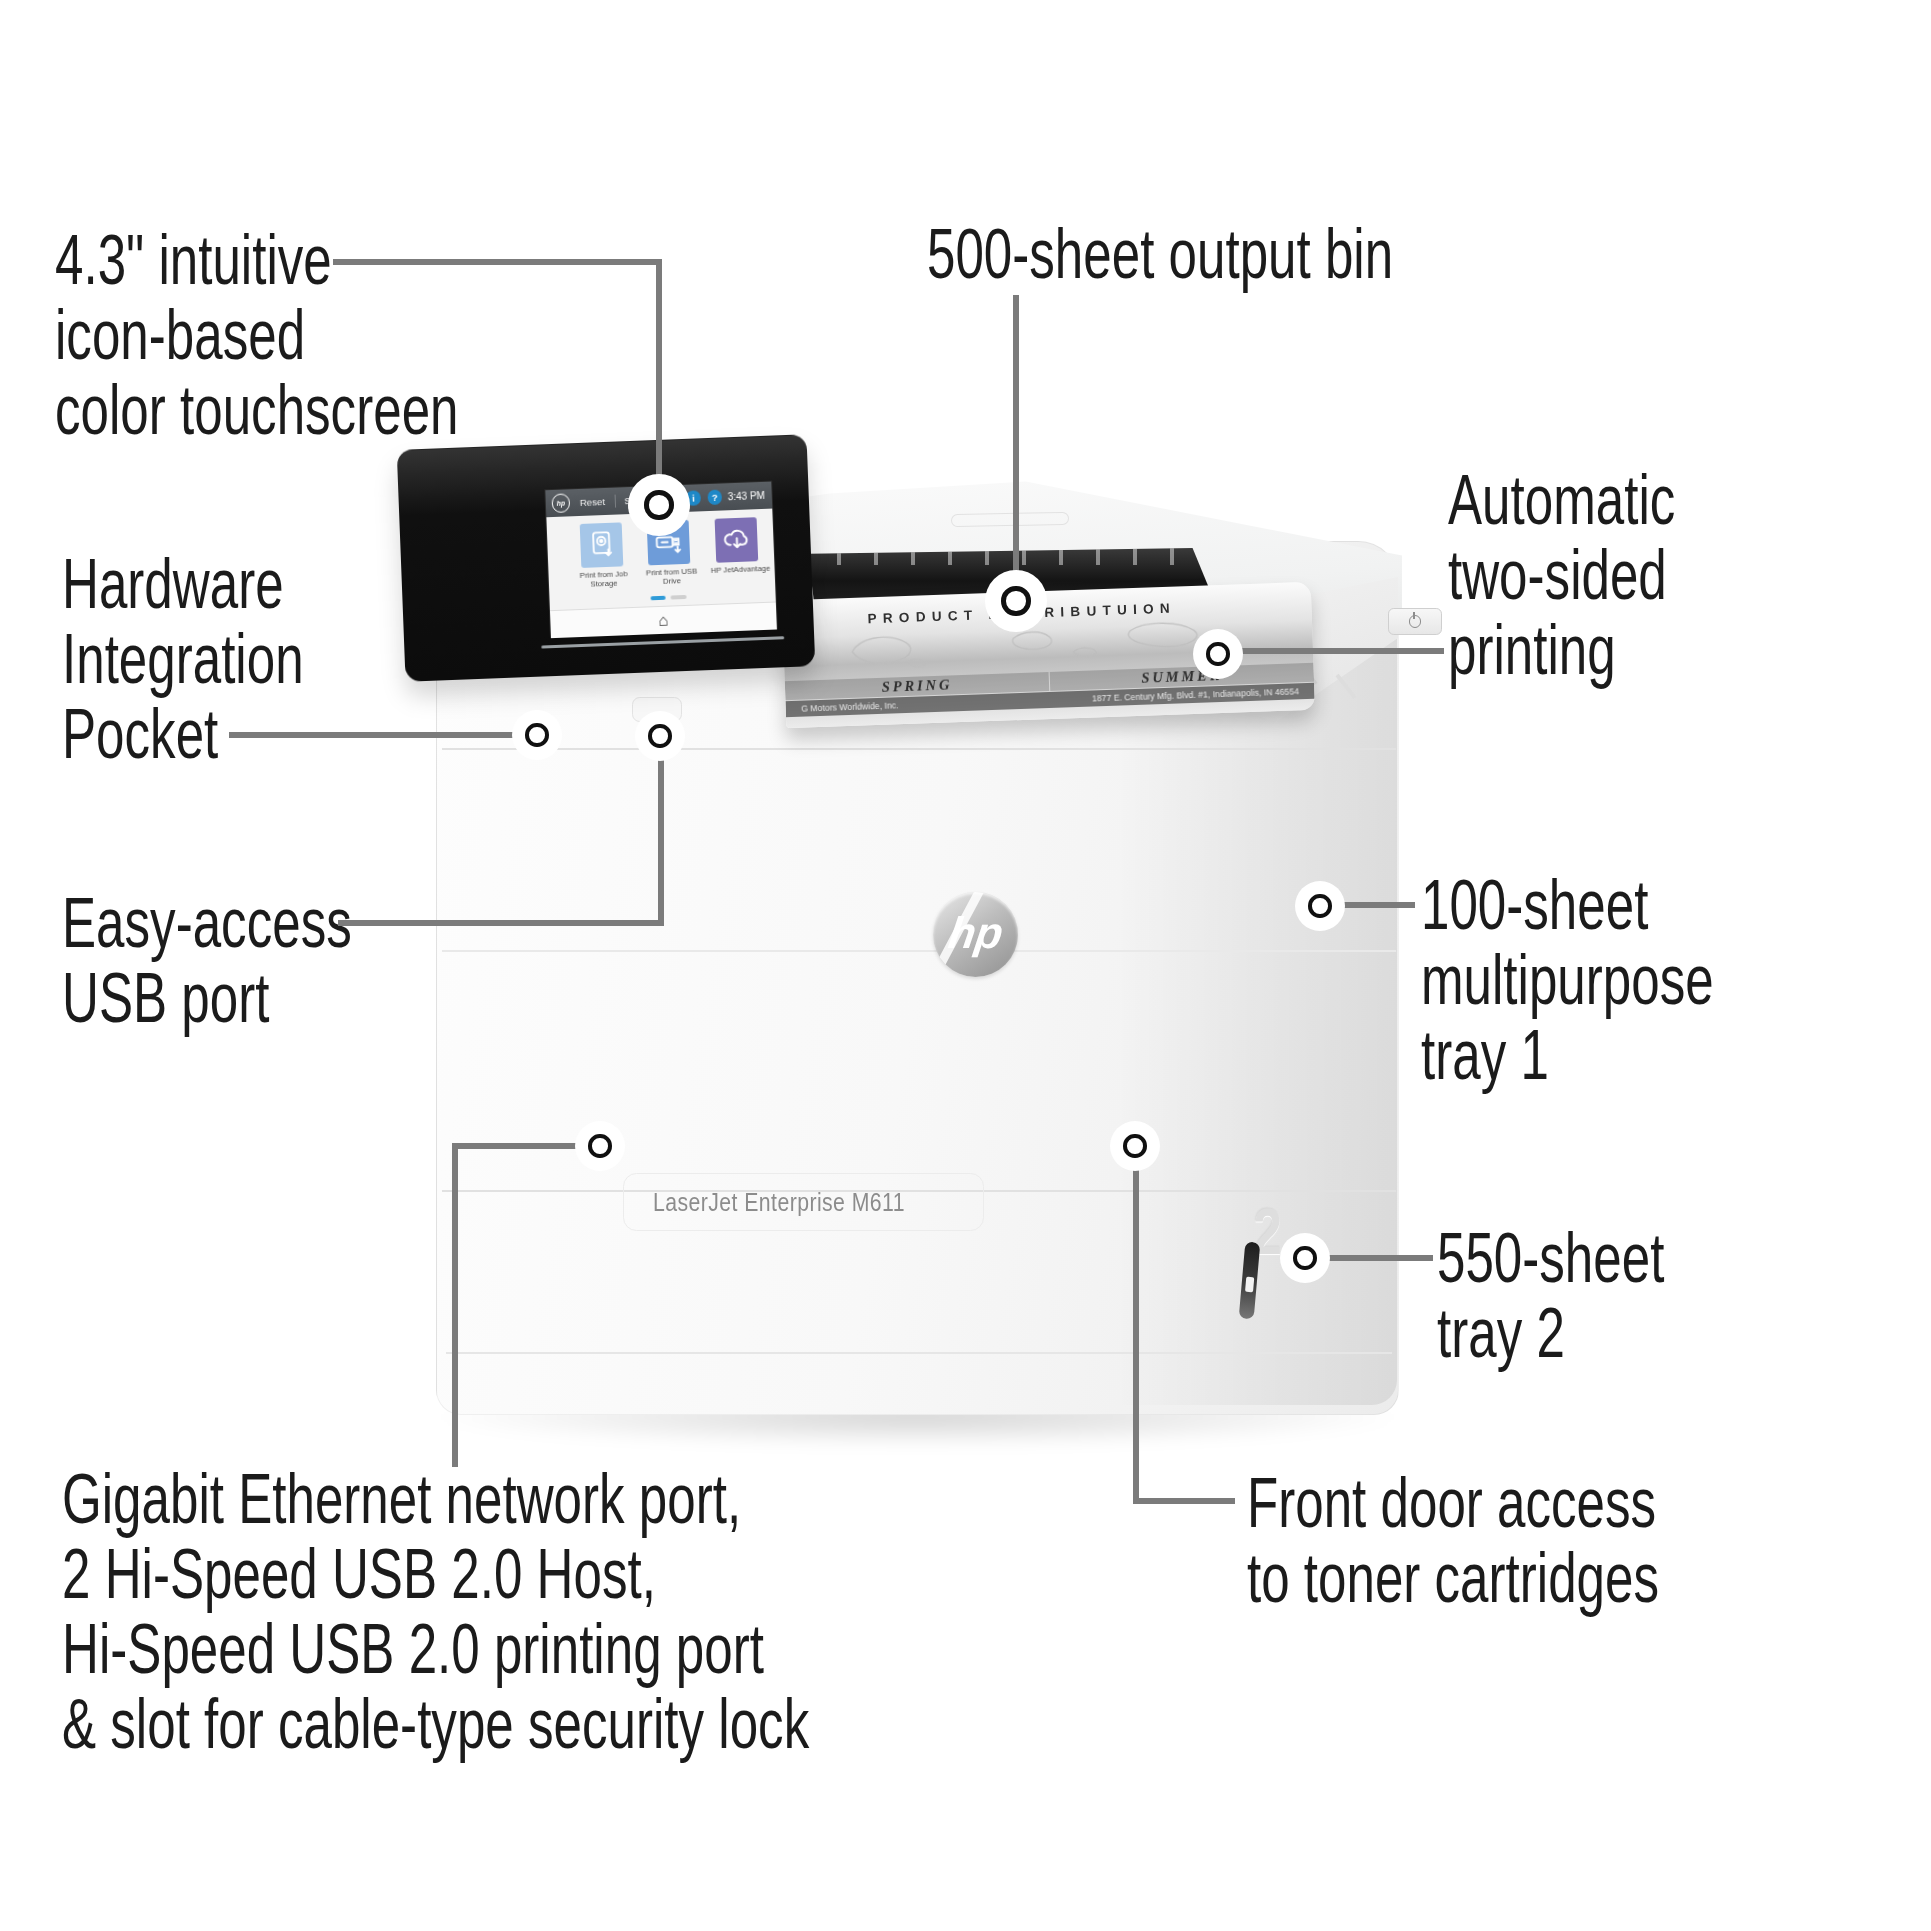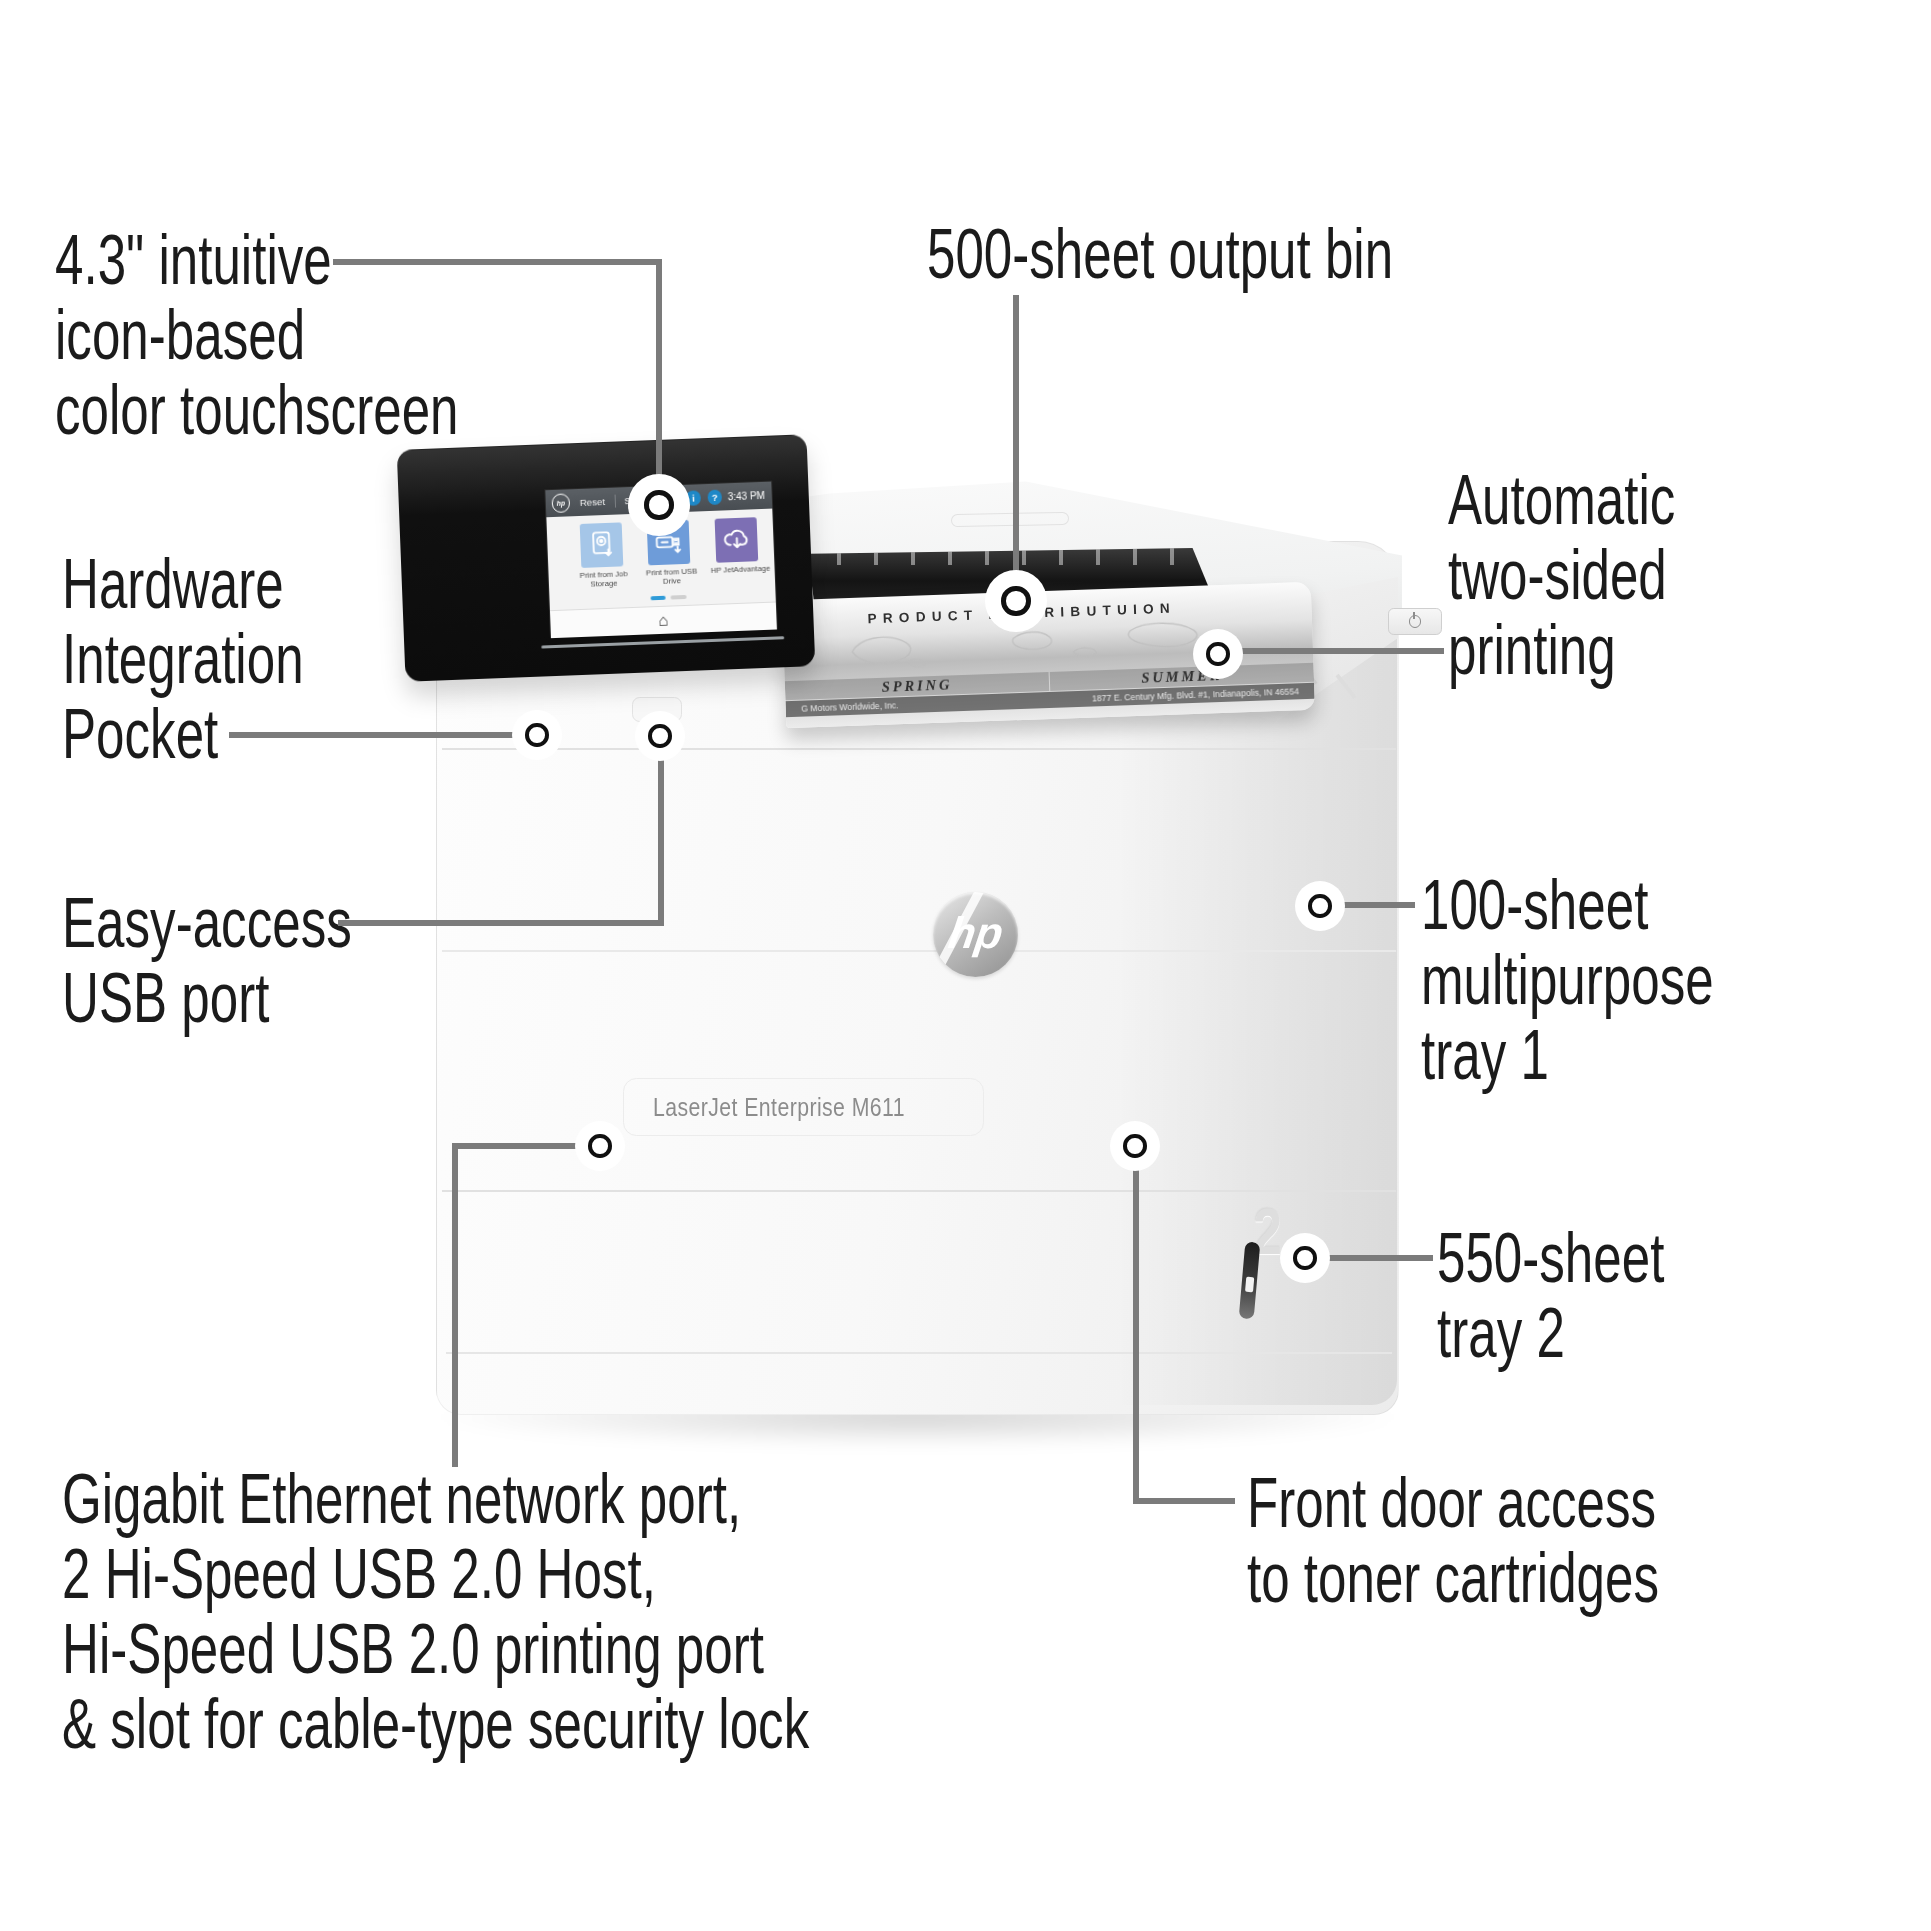--- a/index.html
+++ b/index.html
@@ -108,21 +108,21 @@
   #power-glyph{width:10.6px;height:10.6px;border:1.9px solid #8d8d8d;border-radius:50%;position:relative;}
   #power-glyph::after{content:'';position:absolute;left:3.4px;top:-3.9px;width:1.9px;height:6.8px;background:#8d8d8d;}
   #hp-badge{left:933px;top:892px;width:85px;height:85px;border-radius:50%;z-index:4;
      background:linear-gradient(145deg,#e9e9e9 0%,#bdbdbd 45%,#909090 100%);
      display:flex;align-items:center;justify-content:center;overflow:hidden;
      box-shadow:inset 0 1.9px 2.9px rgba(255,255,255,.7),0 1.9px 3.9px rgba(0,0,0,.12);}
   #hp-badge span{font-style:italic;font-weight:bold;font-size:44px;color:#fff;
      transform:translatey(-1.9px) skewX(-8deg);}
   #hp-badge::before{content:'';position:absolute;left:17.4px;top:-11.6px;width:8.7px;height:116px;
      background:rgba(255,255,255,.85);transform:rotate(28deg);}
-  #nameplate{left:623px;top:1078px;width:359px;height:56px;border:1.9px solid #ececec;
+  #nameplate{left:623px;top:1173px;width:359px;height:56px;border:1.9px solid #ececec;
      border-radius:13.5px;z-index:3;display:flex;align-items:center;}
   #nameplate span{font-size:25px;color:#8c8c8c;margin-left:29px;transform:scaleX(.85);
      transform-origin:left center;letter-spacing:0.5px;white-space:nowrap;}
   #tray2-num{left:1250px;top:1195px;z-index:3;font-size:64px;color:#dedede;font-weight:bold;
      transform:scaleX(.8);text-shadow:0 1px 1px #fff,-1px -1px 1.9px rgba(0,0,0,.07);}
   #level-slot{left:1242px;top:1242px;width:15.4px;height:77px;border-radius:7.7px;z-index:3;
      background:linear-gradient(180deg,#1d1d1d,#3f3f3f 55%,#777);transform:rotate(5deg);}
   #level-slot::after{content:'';position:absolute;left:3.9px;top:35px;width:7.7px;height:15.4px;
      border-radius:1.9px;background:#f2f2f2;}
   #floor-shadow{left:425px;top:1386px;width:985px;height:62px;z-index:0;filter:blur(6.8px);

